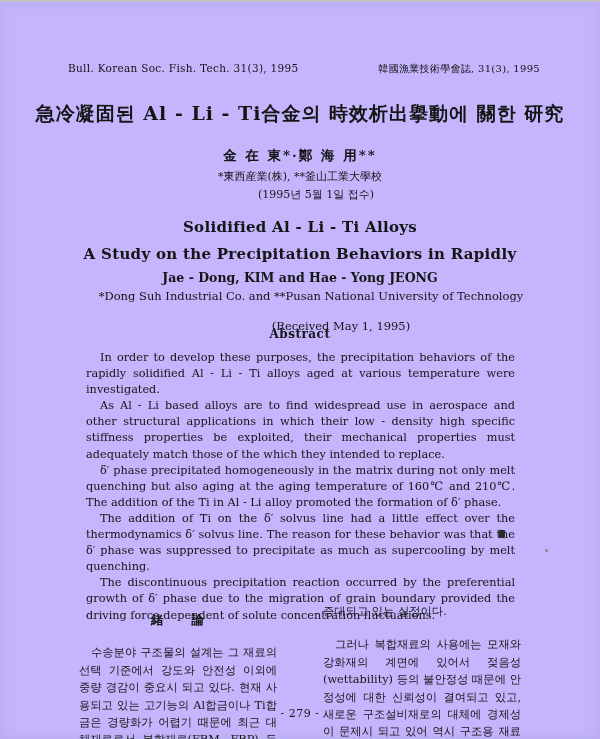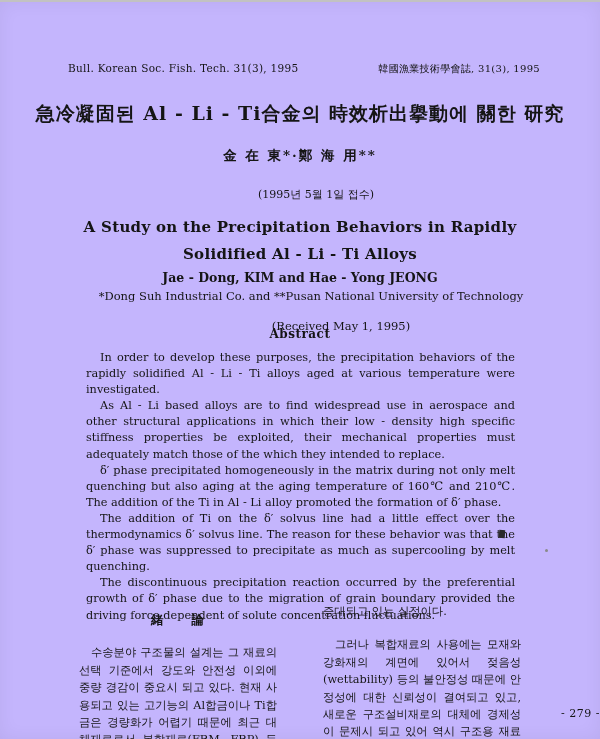--- a/index.html
+++ b/index.html
@@ -77,21 +77,21 @@
   }
   .column { width: 230px; font-size: 11.3px; line-height: 17.4px; text-align: justify; }
   .intro-heading {
     text-align: center; font-size: 12.5px; font-weight: bold;
     margin: 24px 0 14px 0; letter-spacing: 1px;
   }
   .column p { margin: 16px; }
   .column p.indent { text-indent: 12px; }
   .page-footer {
     position: absolute; top: 705px; left: 0; width: 100%;
-    text-align: right; font-size: 11px; letter-spacing: 0.5px;
+    text-align: center; font-size: 11px; letter-spacing: 0.5px;
   }
   .scan-speck {
     position: absolute; left: 499px; top: 528px;
     width: 6px; height: 8px; background: #2a2a2a;
     transform: rotate(4deg);
   }
   .scan-speck2 {
     position: absolute; left: 545px; top: 547px;
     width: 3px; height: 3px; background: #8a8a8a; border-radius: 50%;
   }
@@ -102,25 +102,26 @@
 <div class="scan-page">
 
   <div class="journal-header">
     <span class="left">Bull. Korean Soc. Fish. Tech. 31(3), 1995</span>
     <span class="right">韓國漁業技術學會誌, 31(3), 1995</span>
   </div>
 
   <div class="title-kr">急冷凝固된 Al - Li - Ti合金의 時效析出擧動에 關한 研究</div>
 
   <div class="authors-kr">金 在 東*·鄭 海 用**</div>
+  <div class="affil-kr">*東西産業(株), **釜山工業大學校</div>
   <div class="received-kr">(1995년 5월 1일 접수)</div>
 
   <div class="title-en">
+    <div>Solidified Al - Li - Ti Alloys</div>
     <div>A Study on the Precipitation Behaviors in Rapidly</div>
-    <div>Solidified Al - Li - Ti Alloys</div>
   </div>
 
   <div class="authors-en">Jae - Dong, KIM and Hae - Yong JEONG</div>
   <div class="affil-en">*Dong Suh Industrial Co. and **Pusan National University of Technology</div>
   <div class="received-en">(Received May 1, 1995)</div>
 
   <div class="abstract-heading">Abstract</div>
 
   <div class="abstract-body">
     <p>In order to develop these purposes, the precipitation behaviors of the rapidly solidified Al - Li - Ti alloys aged at various temperature were investigated.</p>

